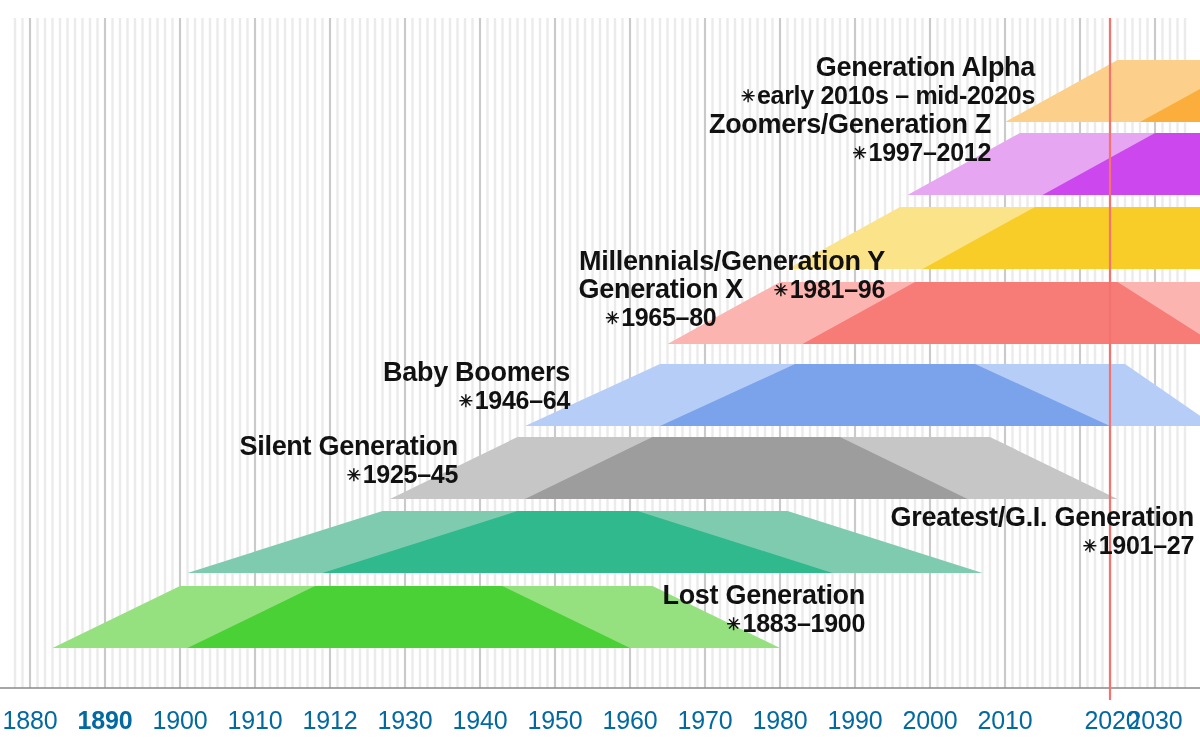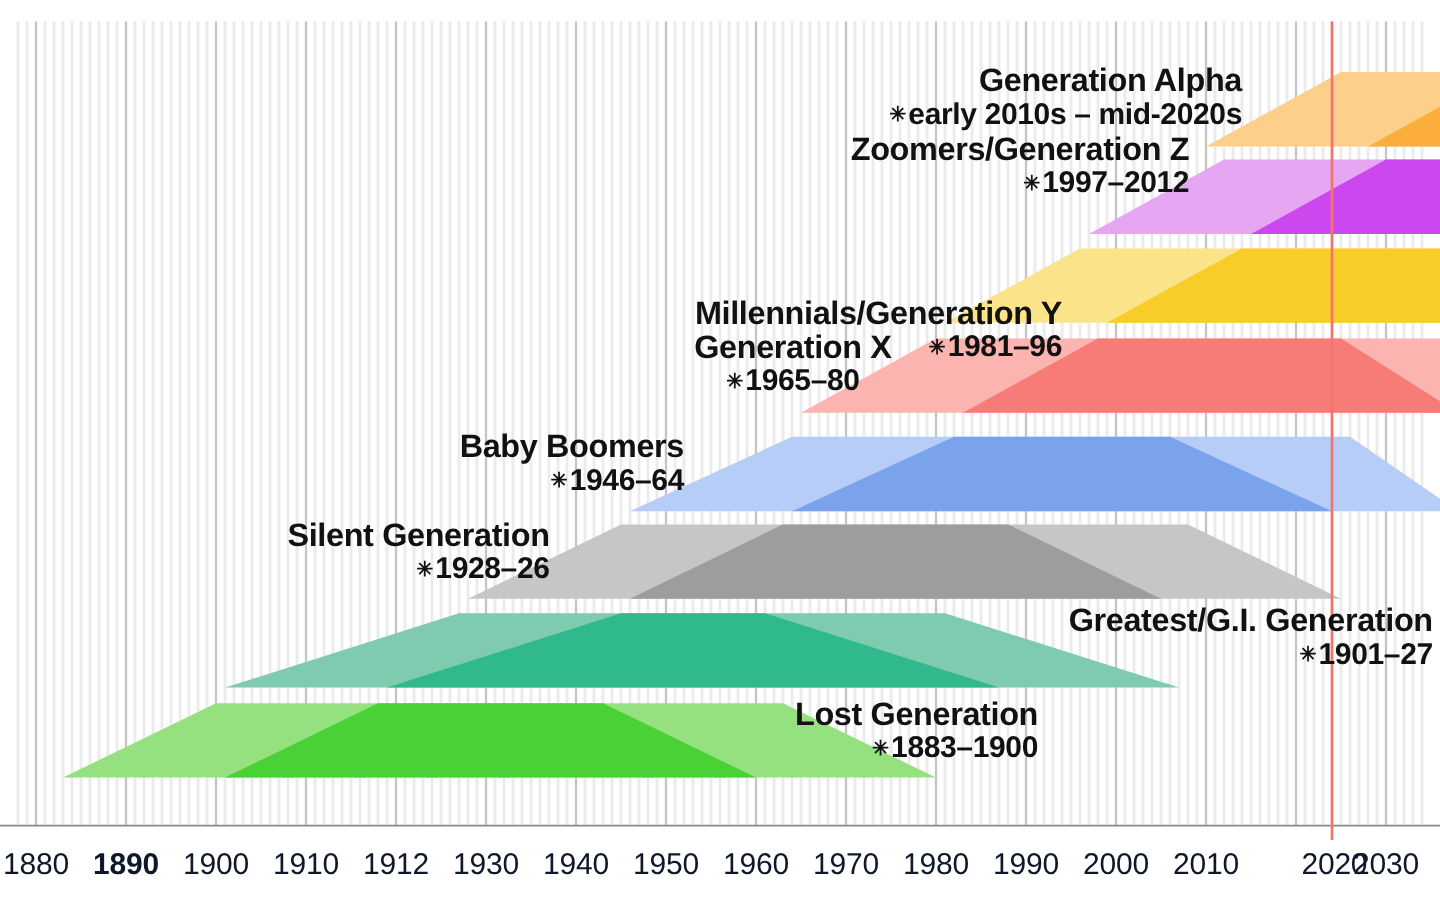--- a/index.html
+++ b/index.html
@@ -23,21 +23,21 @@
     position: absolute;
     left: 0;
     top: 0;
     width: 1200px;
     height: 750px;
     display: block;
   }
   .axis-tick-label {
     position: absolute;
     font-size: 25px;
-    color: #0f172a;
+    color: #0369a1;
     text-align: center;
     transform: translateX(-50%);
     white-space: nowrap;
     letter-spacing: -0.2px;
   }
   .gen-label {
     position: absolute;
     white-space: nowrap;
     color: #111111;
     line-height: 1.06;
@@ -302,21 +302,21 @@
     <span class="gen-years"><span class="star">✳</span><span>1965–80</span></span>
   </div>
 
   <div class="gen-label align-right" style="right:630px; top:358px;padding-left:14px;">
     <span class="gen-name">Baby Boomers</span>
     <span class="gen-years"><span class="star">✳</span><span>1946–64</span></span>
   </div>
 
   <div class="gen-label align-right" style="right:742px; top:432px;">
     <span class="gen-name">Silent Generation</span>
-    <span class="gen-years"><span class="star">✳</span><span>1928–26</span></span>
+    <span class="gen-years"><span class="star">✳</span><span>1925–45</span></span>
   </div>
 
   <div class="gen-label align-right" style="right:6px; top:503px;">
     <span class="gen-name">Greatest/G.I. Generation</span>
     <span class="gen-years"><span class="star">✳</span><span>1901–27</span></span>
   </div>
 
   <div class="gen-label align-right" style="right:335px; top:581px;">
     <span class="gen-name">Lost Generation</span>
     <span class="gen-years"><span class="star">✳</span><span>1883–1900</span></span>

